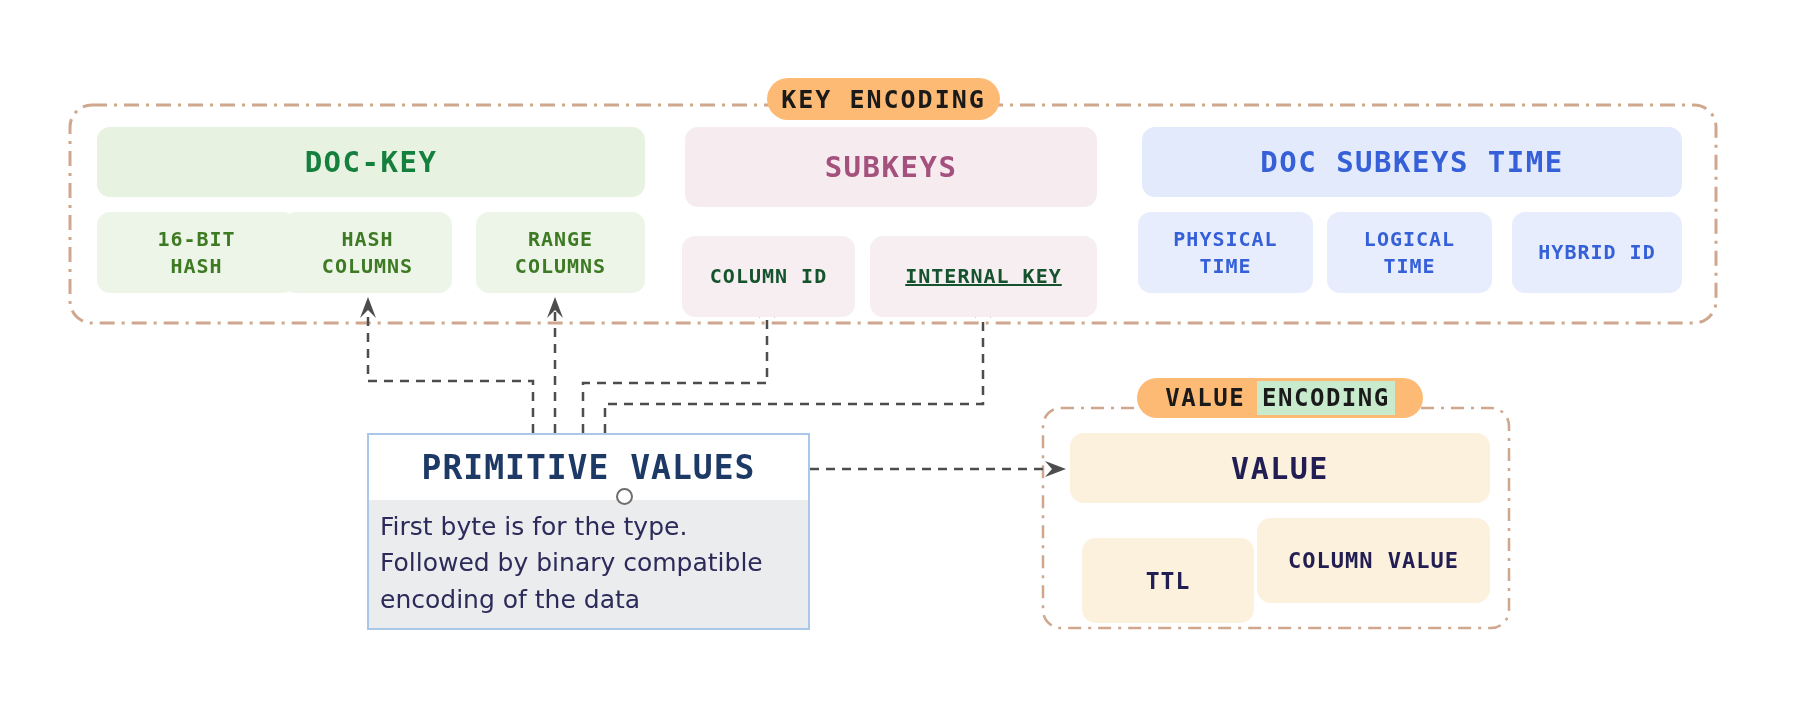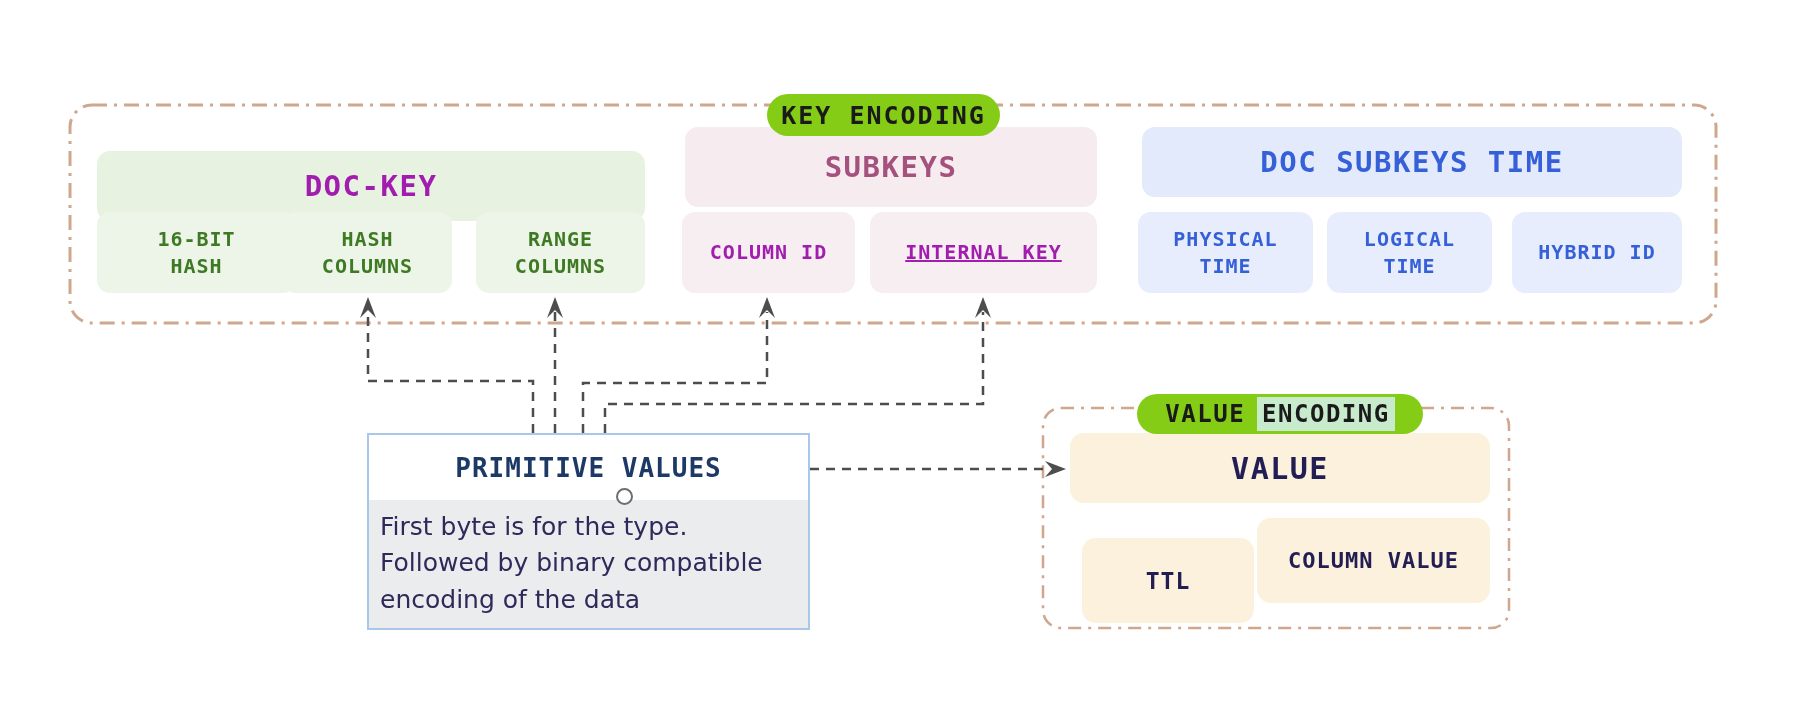--- a/index.html
+++ b/index.html
@@ -4,36 +4,36 @@
 <style>
   html,body{margin:0;padding:0;background:#ffffff;}
   .canvas{position:relative;width:1795px;height:714px;background:#ffffff;overflow:hidden;
           font-family:"DejaVu Sans Mono","Liberation Mono",monospace;}
   .overlay{position:absolute;left:0;top:0;z-index:1;}
   .node{position:absolute;display:flex;align-items:center;justify-content:center;
         box-sizing:border-box;z-index:2;font-weight:bold;}
   .header-box{border-radius:13px;font-size:29px;letter-spacing:1.5px;}
   .sub-box{border-radius:13px;font-size:20px;letter-spacing:1px;text-align:center;
            white-space:pre-line;line-height:1.32;}
-  .green-big{background:#e8f2e1;color:#a21caf;margin-top:24px;}
+  .green-big{background:#e8f2e1;color:#15803d;}
   .green-sub{background:#edf5e8;color:#3e7a23;}
   .pink-big{background:#f6ecef;color:#a5517e;}
-  .pink-sub{background:#f7eef1;color:#a21caf;}
+  .pink-sub{background:#f7eef1;color:#14532d;margin-top:24px;}
   .blue-big{background:#e3eafb;color:#3560d8;}
   .blue-sub{background:#e7edfc;color:#3560d8;}
   .cream{background:#fbf1dd;color:#221d52;border-radius:14px;}
-  .pill{position:absolute;background:#84cc16;border-radius:22px;display:flex;align-items:center;
-        justify-content:center;color:#1a1a1a;font-weight:bold;z-index:3;box-sizing:border-box;margin-top:16px;}
+  .pill{position:absolute;background:#fdba74;border-radius:22px;display:flex;align-items:center;
+        justify-content:center;color:#1a1a1a;font-weight:bold;z-index:3;box-sizing:border-box;}
   .pill-key{left:767px;top:78px;width:233px;height:42px;font-size:25px;letter-spacing:2px;}
   .pill-value{left:1137px;top:378px;width:286px;height:40px;font-size:24px;letter-spacing:1.5px;gap:12px;}
   .hl-green{background:#c9ebcd;padding:3px 5px;}
   .primitive{position:absolute;left:367px;top:433px;width:443px;height:197px;
              border:2px solid #a9c8e9;background:#ffffff;z-index:2;box-sizing:border-box;}
   .primitive-header{height:65px;display:flex;align-items:center;justify-content:center;
-                    font-size:26px;font-weight:bold;color:#1d3a66;letter-spacing:1px;}
+                    font-size:33px;font-weight:bold;color:#1d3a66;letter-spacing:1px;}
   .primitive-body{background:#ebecee;height:calc(100% - 65px);box-sizing:border-box;
                   font-family:"DejaVu Sans","Liberation Sans",sans-serif;font-size:25px;
                   color:#2d2a5a;padding:9px 15px 0 11px;line-height:1.45;white-space:pre-line;font-weight:normal;}
   .handle{position:absolute;left:616px;top:488px;width:17px;height:17px;background:#ffffff;
           border:2.5px solid #6e6e6e;border-radius:50%;z-index:5;box-sizing:border-box;}
 </style>
 </head>
 <body>
 
 <div class="canvas">

